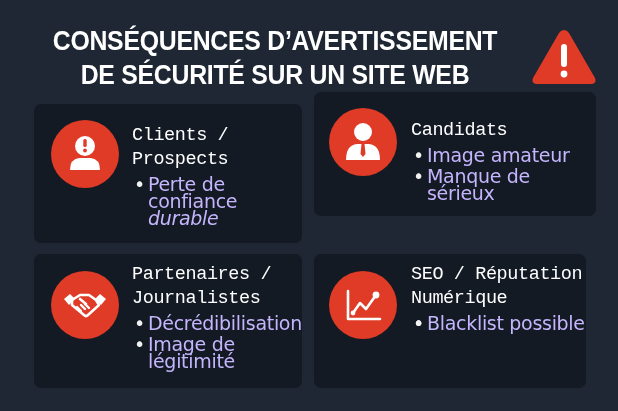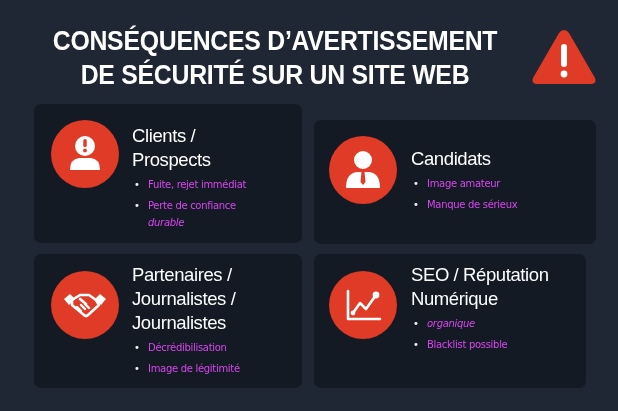--- a/index.html
+++ b/index.html
@@ -16,47 +16,47 @@
     text-align: center; font-weight: 700; font-size: 27px; line-height: 34px;
     letter-spacing: -0.3px; color: #ffffff;
     font-family: "Liberation Sans", sans-serif;
     transform: scaleX(0.92); transform-origin: center;
   }
   .warn-icon { position: absolute; left: 530px; top: 27px; width: 68px; height: 60px; }
   .card {
     position: absolute; background: #131a24; border-radius: 7px;
   }
   .card-1 { left: 34px;  top: 104px; width: 268px; height: 139px; }
-  .card-2 { left: 314px; top: 120px; width: 282px; height: 124px; }
+  .card-2 { left: 314px; top: 92px; width: 282px; height: 124px; }
   .card-3 { left: 34px;  top: 254px; width: 268px; height: 134px; }
   .card-4 { left: 314px; top: 254px; width: 272px; height: 134px; }
   .circle {
     position: absolute; width: 68px; height: 68px; border-radius: 50%;
     background: #df3b26; display: flex; align-items: center; justify-content: center;
   }
   .card-1 .circle { left: 17px; top: 16px; }
   .card-2 .circle { left: 15px; top: 16px; }
   .card-3 .circle { left: 17px; top: 17px; }
   .card-4 .circle { left: 15px; top: 17px; }
   .text-block { position: absolute; }
   .card-1 .text-block, .card-3 .text-block { left: 98px; }
   .card-2 .text-block, .card-4 .text-block { left: 97px; }
   .card-1 .text-block { top: 20px; }
   .card-2 .text-block { top: 27px; }
   .card-3 .text-block { top: 9px; }
   .card-4 .text-block { top: 9px; }
   .card-title {
     font-size: 18.5px; line-height: 24px; font-weight: 400; color: #ffffff;
-    font-family: Liberation Sans, sans-serif; letter-spacing: -0.4px;
+    font-family: Liberation Mono, monospace; letter-spacing: -0.4px;
   }
   .card-title .line { display: block; }
   .bullets { list-style: none; margin-top: 4px; }
   .bullets li {
-    position: relative; padding-left: 16px; font-size: 10px; line-height: 17px;
-    color: #d946ef; margin-bottom: 4px; font-family: "DejaVu Sans", sans-serif;
+    position: relative; padding-left: 16px; font-size: 19px; line-height: 17px;
+    color: #c4b5fd; margin-bottom: 4px; font-family: "DejaVu Sans", sans-serif;
     letter-spacing: -0.3px;
   }
   .bullets li::before {
     content: "•"; position: absolute; left: 2px; top: 0; color: #f2f2f2;
   }
   .bullets li .l2 { display: block; font-style: italic; }
 </style>
 </head>
 <body>
 
@@ -80,21 +80,20 @@
       <circle cx="20" cy="16.5" r="1.9" fill="#df3b26"></circle>
       <path d="M5 36 Q5 25 14 24 L26 24 Q35 25 35 36 Z" fill="#ffffff"></path>
     </svg>
   </div>
   <div class="text-block">
     <div class="card-title">
       <span class="line">Clients /</span>
       <span class="line">Prospects</span>
     </div>
     <ul class="bullets">
-      <li><span>Fuite, rejet immédiat</span></li>
       <li><span>Perte de confiance</span><span class="l2">durable</span></li>
     </ul>
   </div>
 </div>
 
 <div class="card card-2">
   <div class="circle">
     <svg width="42" height="42" viewBox="0 0 42 42">
       <circle cx="21" cy="11" r="9" fill="#ffffff"></circle>
       <path d="M4 39 Q4 24 15 23 L27 23 Q38 24 38 39 Z" fill="#ffffff"></path>
@@ -118,21 +117,20 @@
       <path d="M2 14 L8 9 L13 14 L7 20 Z" fill="#ffffff"></path>
       <path d="M44 14 L38 9 L33 14 L39 20 Z" fill="#ffffff"></path>
       <path d="M10 15 L18 10 L27 10 L34 15 L37 20 L26 30 Q24 32 22 30 L10 20 Z" fill="none" stroke="#ffffff" stroke-width="2.6" stroke-linejoin="round"></path>
       <path d="M18 14 L24 19" stroke="#ffffff" stroke-width="2.6" stroke-linecap="round"></path>
       <path d="M15 22 L19 26 M19 20 L23 24 M23 19 L27 23" stroke="#ffffff" stroke-width="2.4" stroke-linecap="round"></path>
     </svg>
   </div>
   <div class="text-block">
     <div class="card-title">
       <span class="line">Partenaires /</span>
-      <span class="line">Journalistes /</span>
       <span class="line">Journalistes</span>
     </div>
     <ul class="bullets">
       <li><span>Décrédibilisation</span></li>
       <li><span>Image de légitimité</span></li>
     </ul>
   </div>
 </div>
 
 <div class="card card-4">
@@ -143,17 +141,17 @@
       <circle cx="10" cy="26" r="2.4" fill="#ffffff"></circle>
       <circle cx="33" cy="8" r="3.4" fill="#ffffff"></circle>
     </svg>
   </div>
   <div class="text-block">
     <div class="card-title">
       <span class="line">SEO / Réputation</span>
       <span class="line">Numérique</span>
     </div>
     <ul class="bullets">
-      <li><span class="l2">organique</span></li>
+      <li></li>
       <li><span>Blacklist possible</span></li>
     </ul>
   </div>
 </div>
 
 </body></html>

